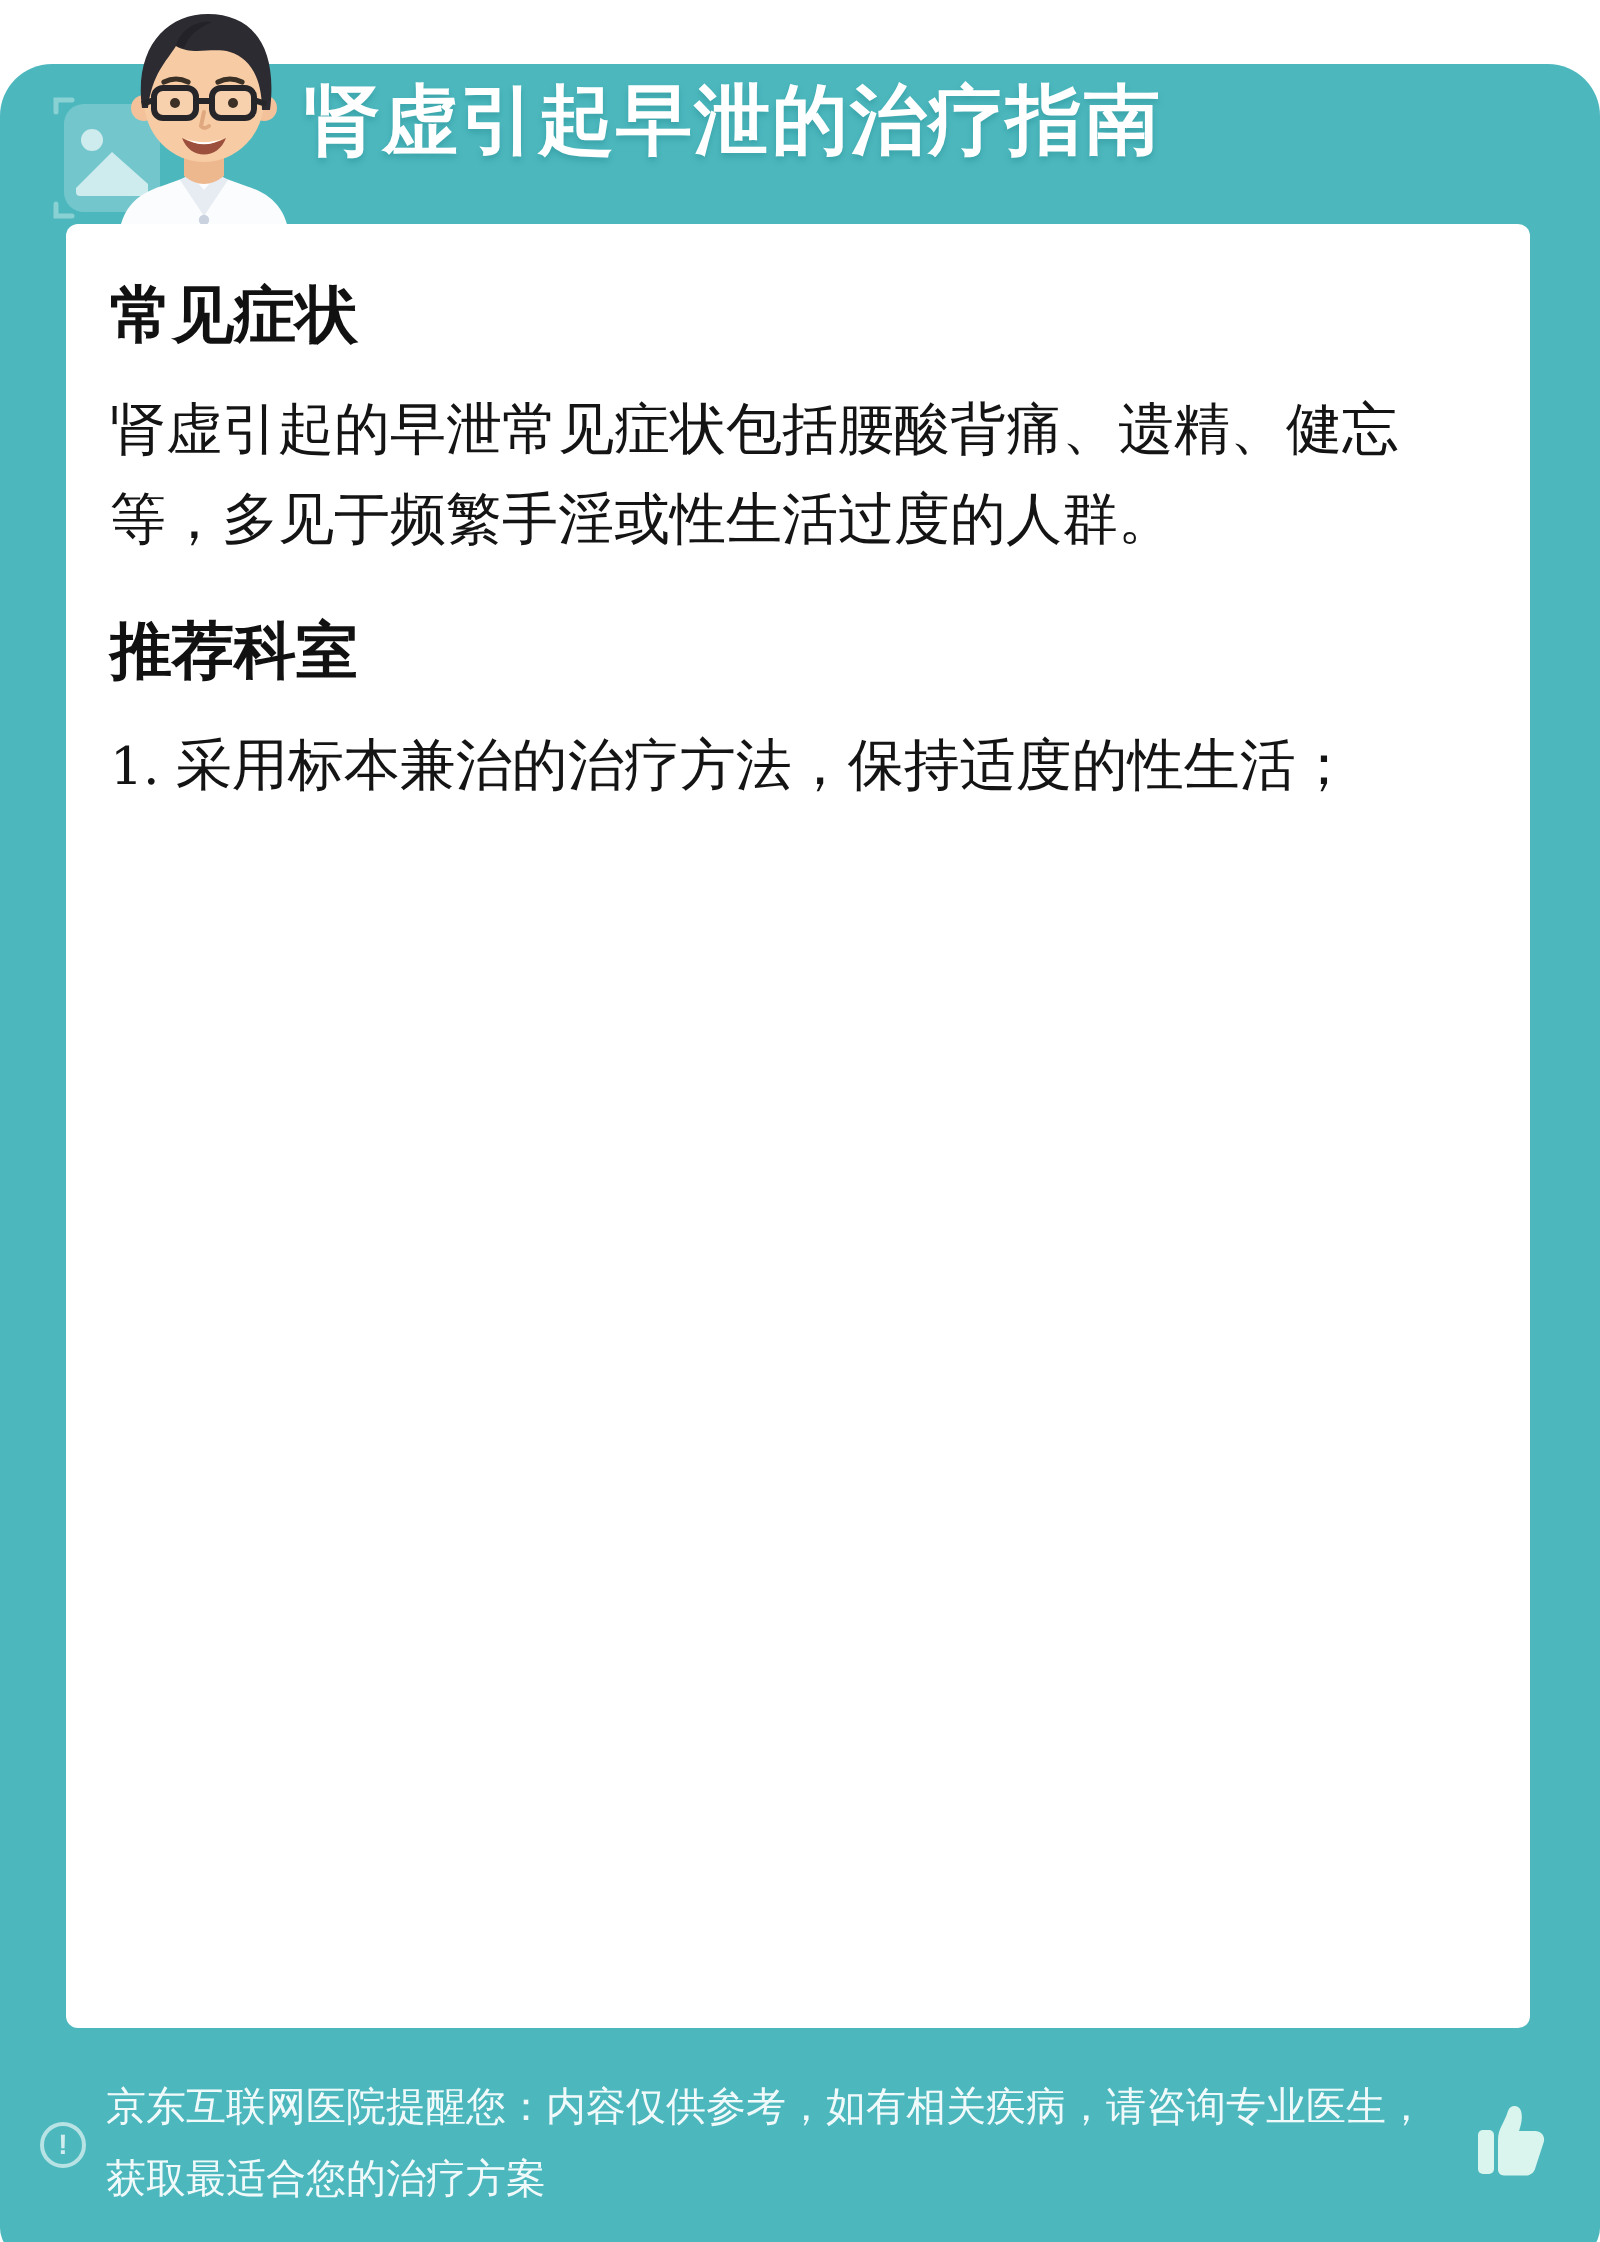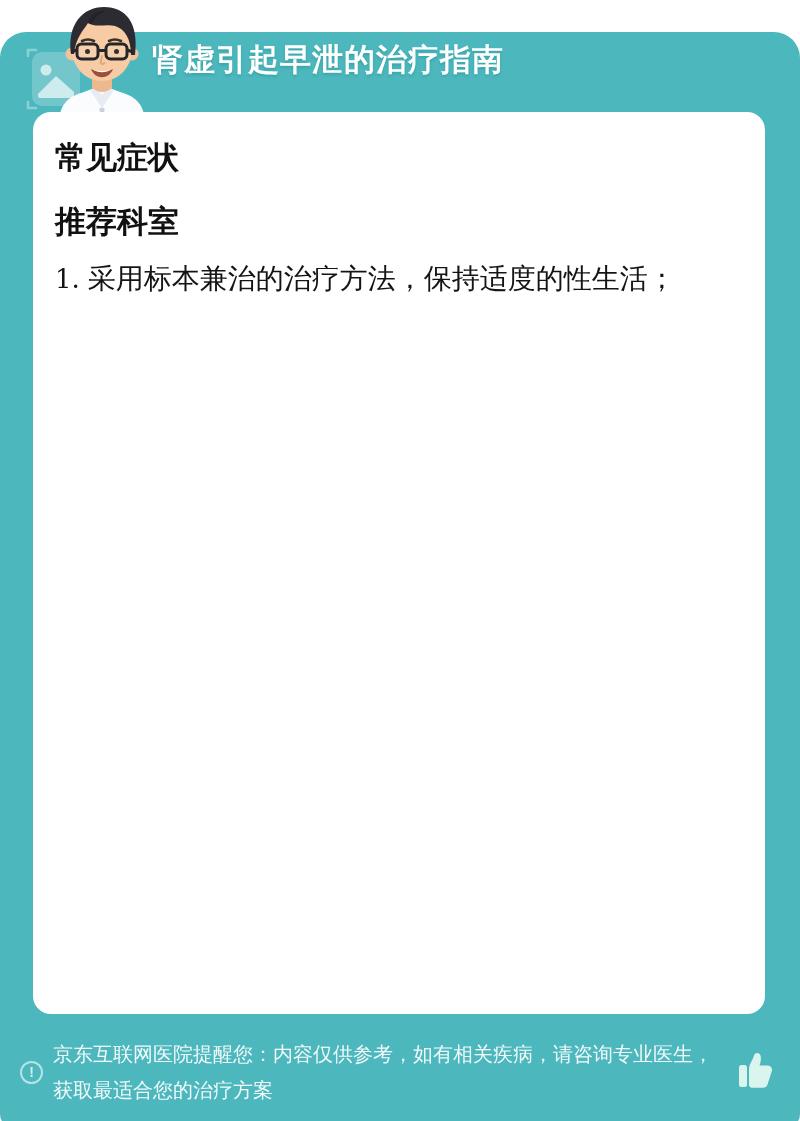--- a/index.html
+++ b/index.html
@@ -6,28 +6,28 @@
   html,body { width:800px; height:1121px; background:#ffffff; overflow:hidden;
               font-family:"Liberation Sans", sans-serif; }
 
   .bubble { position:relative; margin-top:32px; width:800px; min-height:1081px;
             background:#4cb8be; border-radius:26px 26px 14px 14px;
             padding-bottom:20px; }
 
   
   .header { position:relative; height:80px; }
   .title { position:absolute; left:152px; top:0; height:56px; display:flex; align-items:center;
-           color:#ffffff; font-size:31px; font-weight:700; letter-spacing:1px;
+           color:#ffffff; font-size:38px; font-weight:700; letter-spacing:1px;
            text-shadow:0 2px 3px rgba(0,100,105,0.25); }
   .img-ph { position:absolute; left:26px; top:14px; z-index:1; }
   .avatar { position:absolute; left:46px; top:-30px; z-index:2; }
 
   
   .card { position:relative; z-index:3; margin:0 35px 0 33px; background:#ffffff;
-          border-radius:18px; padding:24px 24px 8px 22px; height:902px; overflow:hidden;
+          border-radius:6px; padding:24px 24px 8px 22px; height:902px; overflow:hidden;
           color:#141414; }
   .card h2 { font-size:31px; font-weight:700; color:#111111; margin:24px 0 14px 0;
              line-height:40px; }
   .card h2:first-child { margin-top:2px; }
   .card p { font-size:28px; line-height:45px; margin:0 0 9px 0; }
   .card p.gap { margin-bottom:20px; }
   .num { font-family:"DejaVu Serif", serif; font-size:26px; margin-right:8px; }
 
   
   .footer { display:flex; align-items:center; gap:10px; margin-top:22px;
@@ -96,20 +96,21 @@
         <path d="M47 67.5 C53 71 59 71 65 67.5 C59 69.6 53 69.6 47 67.5 Z" fill="#ffffff"></path>
       </svg>
     </span>
 
     <div class="title">肾虚引起早泄的治疗指南</div>
   </div>
 
   <div class="card">
 
     <h2>常见症状</h2>
+    <p class="gap">肾虚引起的早泄常见症状包括腰酸背痛、遗精、健忘等，多见于频繁手淫或性生活过度的人群。</p>
 
     <h2>推荐科室</h2>
 
 
     <p class="gap"><span class="num">1.</span><span>采用标本兼治的治疗方法，保持适度的性生活；</span></p>
   </div>
 
   <div class="footer">
     <span class="info-icon">!</span>
     <p class="disclaimer">京东互联网医院提醒您：内容仅供参考，如有相关疾病，请咨询专业医生，获取最适合您的治疗方案</p>

